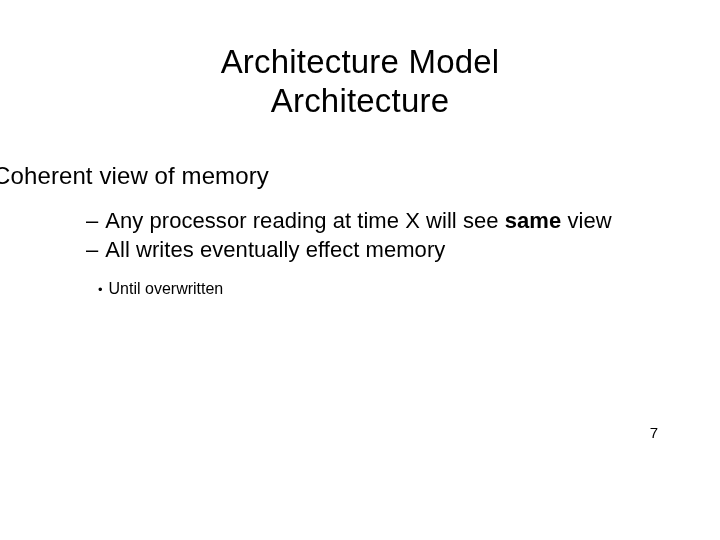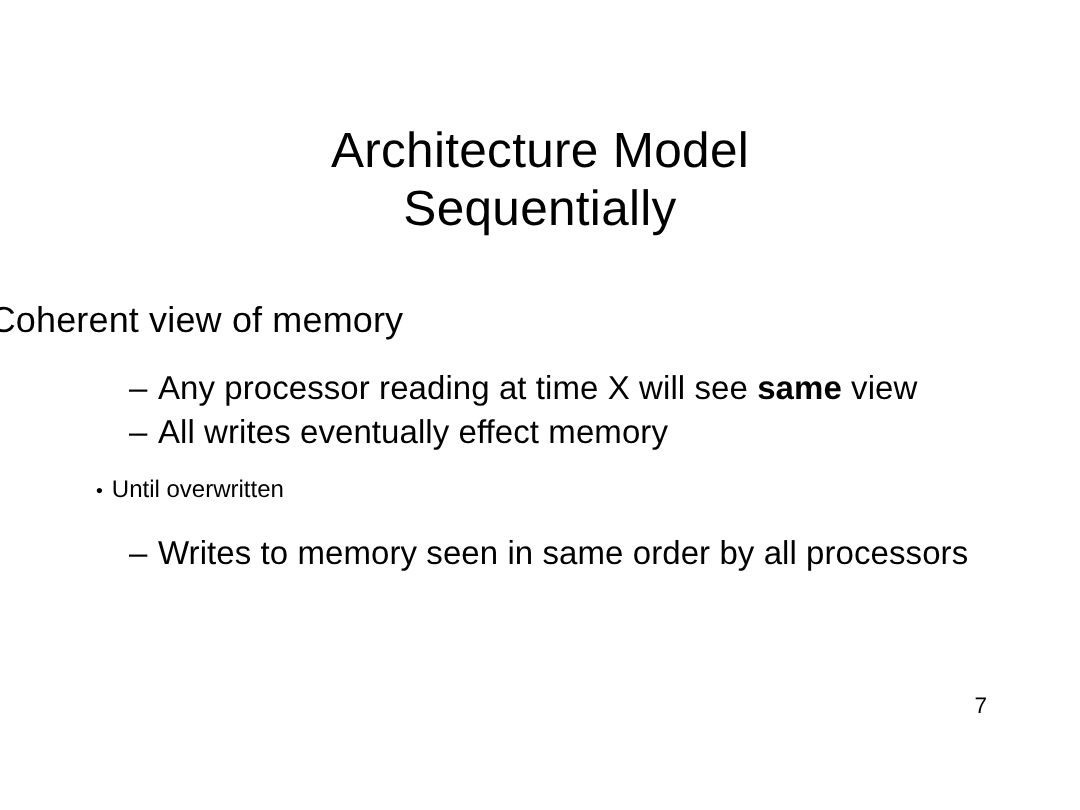--- a/index.html
+++ b/index.html
@@ -13,21 +13,20 @@
     font-family: "Liberation Sans", sans-serif;
     color: #000000;
     overflow: hidden;
     position: relative;
   }
   .slide {
     position: relative;
     width: 720px;
     height: 473px;
     box-sizing: border-box;
-    margin-top: 38px;
   }
   .slide-title {
     position: absolute;
     left: 0;
     top: 42px;
     width: 720px;
     text-align: center;
     font-size: 33px;
     line-height: 39px;
     font-weight: normal;
@@ -59,21 +58,21 @@
     text-indent: -24px;
     letter-spacing: 0.05px;
   }
   .lvl2 .bullet {
     padding-right: 7px;
   }
   .lvl3 {
     font-size: 16px;
     line-height: 22px;
     margin: 0;
-    padding-left: 80px;
+    padding-left: 114px;
     text-indent: -16px;
   }
   .lvl3 .bullet {
     font-size: 13px;
     padding-right: 6px;
   }
   .bold {
     font-weight: bold;
   }
   .gap-sm { height: 9px; }
@@ -96,40 +95,39 @@
     color: #000000;
   }
 </style>
 </head>
 <body>
 
 <div class="slide">
 
   <div class="slide-title">
     <div>Architecture Model</div>
-    <div>Sequentially</div>
+    <div>Architecture</div>
   </div>
 
   <div class="body-block">
 
     <p class="lvl1"><span class="bullet">•</span><span>Coherent view of memory</span></p>
 
     <div class="gap-sm"></div>
 
     <p class="lvl2"><span class="bullet">–</span><span>Any processor reading at time X will see</span> <span class="bold">same</span><span> view</span></p>
 
     <p class="lvl2"><span class="bullet">–</span><span>All writes eventually effect memory</span></p>
 
     <div class="gap-md"></div>
 
     <p class="lvl3"><span class="bullet">•</span><span>Until overwritten</span></p>
 
     <div class="gap-lg"></div>
 
-    <p class="lvl2"><span class="bullet">–</span><span>Writes to memory seen in same order by all processors</span></p>
 
     <div class="gap-lg"></div>
 
 
   </div>
 
   <div class="page-number">7</div>
 
 </div>
 

